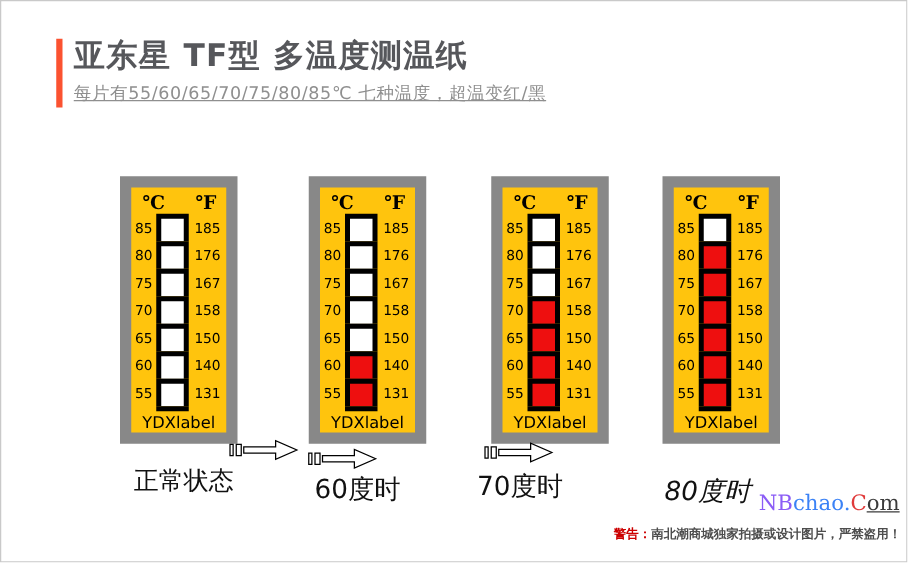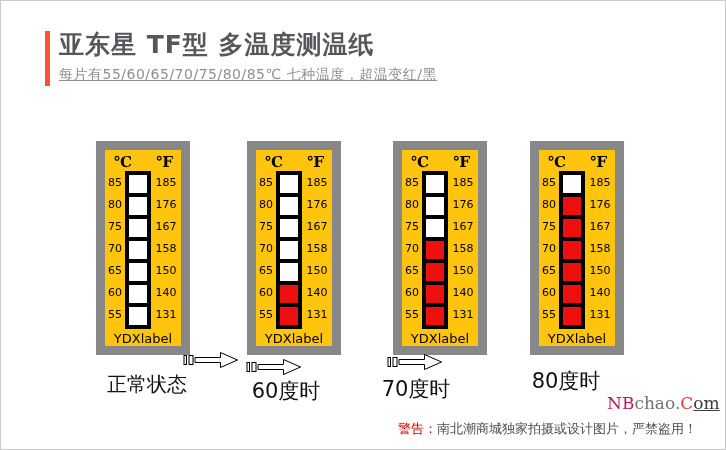--- a/index.html
+++ b/index.html
@@ -64,22 +64,22 @@
   .a2 { left:245px; top:356px; }
   .a3 { left:386px; top:351px; }
   .aw { fill:#fff; stroke:#000; stroke-width:1; }
   
   .watermark {
     position:absolute; left:606px; top:392px;
     font-family:"DejaVu Serif","Liberation Serif",serif;
     font-size:17px; white-space:nowrap;
   }
   .warning {
-    position:absolute; right:28px; top:419px;
-    font-size:13px; font-weight:normal; color:#4d4d4d; white-space:nowrap;
+    position:absolute; right:4px; top:419px;
+    font-size:10px; font-weight:bold; color:#4d4d4d; white-space:nowrap;
   }
   .warning .prefix { color:var(--warnred,#cc0000); }
 </style>
 </head>
 <body>
 
 <div class="page" style="--accent: #fb5230; --yellow: #ffc40d; --gray: #888888; --red: #ee0f0f; --warnred: #cc0000;">
 
   <div class="accent-bar"></div>
   <h1 class="title">亚东星 TF型 多温度测温纸</h1>
@@ -270,21 +270,21 @@
             <span class="num">55</span>
             <div class="lcell">
               <div class="cin red"></div>
             </div>
             <span class="num">131</span>
             <div class="lcap"></div>
           </div>
           <div class="brand">YDXlabel</div>
         </div>
       </div>
-      <div class="caption" style="left: 565px; top: 366px;">80度时</div>
+      <div class="caption" style="left: 565px; top: 378px; font-style: italic;">80度时</div>
     </div>
 
   <div class="arrow a1">
     <svg width="57" height="20" viewBox="0 0 57 20">
       <rect class="aw" x="1" y="5.5" width="2.5" height="9"></rect>
       <rect class="aw" x="6" y="5.5" width="4" height="9"></rect>
       <path class="aw" d="M12,7.5 H37.5 V2.5 L54.5,10 L37.5,17.5 V12.5 H12 Z"></path>
     </svg>
   </div>
   <div class="arrow a2">
@@ -295,19 +295,19 @@
     </svg>
   </div>
   <div class="arrow a3">
     <svg width="57" height="20" viewBox="0 0 57 20">
       <rect class="aw" x="1" y="5.5" width="2.5" height="9"></rect>
       <rect class="aw" x="6" y="5.5" width="4" height="9"></rect>
       <path class="aw" d="M12,7.5 H37.5 V2.5 L54.5,10 L37.5,17.5 V12.5 H12 Z"></path>
     </svg>
   </div>
 
-  <div class="watermark"><span style="color: #be185d;">NB</span><span style="color: #737373;">chao.</span><span style="color: rgb(224, 58, 58);">C</span><span style="color: rgb(59, 59, 59); text-decoration: underline;">om</span></div>
+  <div class="watermark"><span style="color: #8b5cf6;">NB</span><span style="color: #3b82f6;">chao.</span><span style="color: rgb(224, 58, 58);">C</span><span style="color: rgb(59, 59, 59); text-decoration: underline;">om</span></div>
 
   <div class="warning">
     <span class="prefix">警告：</span><span>南北潮商城独家拍摄或设计图片，严禁盗用！</span>
   </div>
 
 </div>
 
 </body></html>

